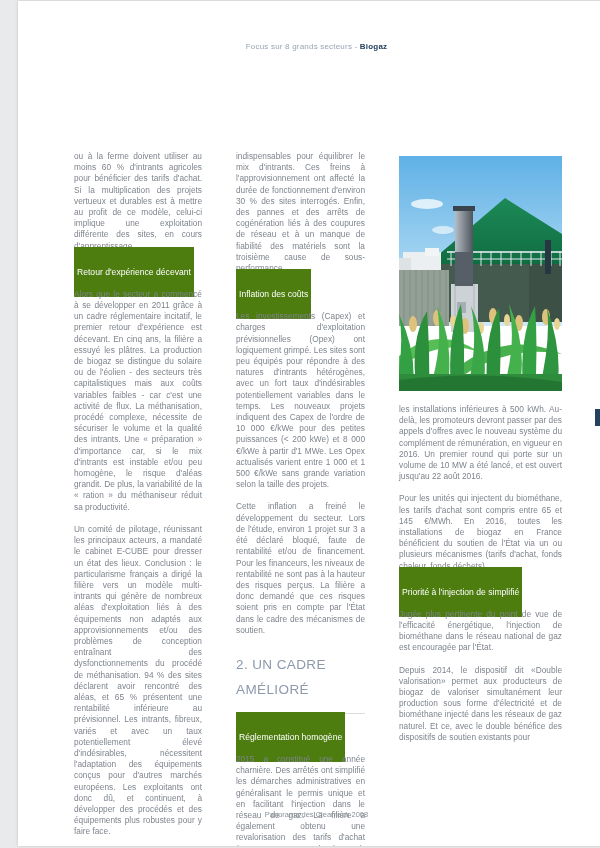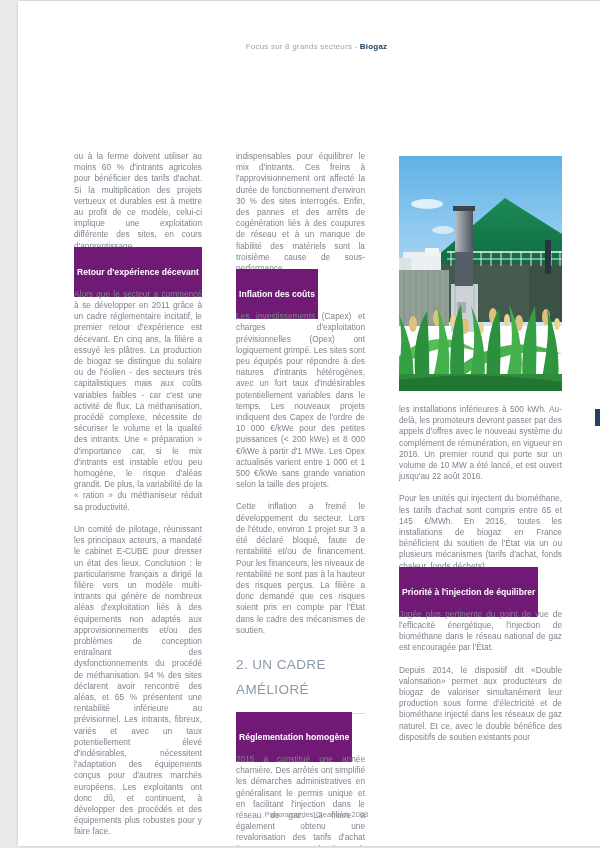--- a/index.html
+++ b/index.html
@@ -30,22 +30,22 @@
   }
   .col{min-width:0;}
   .col p{
     margin:0 0 11px 0;
     font-size:8.3px;line-height:11.2px;
     text-align:justify;
     color:#7e848d;
   }
   .hbox{margin:3px 0 10px 0;line-height:14px;}
   .hbox span{
-    background:#701a75;color:#ffffff;
-    font-weight:bold;font-size:8.6px;
+    background:#4d7c0f;color:#ffffff;
+    font-weight:normal;font-size:8.6px;
     padding:20px 3px;
     -webkit-box-decoration-break:clone;
     box-decoration-break:clone;
   }
   .section-title{
     font-size:13.5px;line-height:25px;
     color:#8c99ab;
     letter-spacing:.4px;
     margin:16px 0 11px 0;
     font-weight:normal;
@@ -204,21 +204,21 @@
           <path d="M104,235 Q118,188 110,148 Q129,192 120,235 Z" fill="#45b14c"></path>
           <path d="M124,235 Q120,180 136,150 Q139,193 136,235 Z" fill="#33a044"></path>
           <path d="M140,235 Q152,185 148,152 Q164,196 158,235 Z" fill="#2f9440"></path>
         </g>
         <rect x="0" y="218" width="163" height="17" fill="#2e8c3c"></rect>
         <path d="M0,224 Q80,214 163,226 L163,235 L0,235 Z" fill="#237631"></path>
       </svg>
       <p>les installations inférieures à 500 kWh. Au-delà, les promoteurs devront passer par des appels d'offres avec le nouveau système du complément de rémunération, en vigueur en 2016. Un premier round qui porte sur un volume de 10 MW a été lancé, et est ouvert jusqu'au 22 août 2016.</p>
       <p>Pour les unités qui injectent du biométhane, les tarifs d'achat sont compris entre 65 et 145 €/MWh. En 2016, toutes les installations de biogaz en France bénéficient du soutien de l'État via un ou plusieurs mécanismes (tarifs d'achat, fonds chaleur, fonds déchets).</p>
       <div class="hbox">
-        <span>Priorité à l'injection de équilibrer</span>
+        <span>Priorité à l'injection de simplifié</span>
       </div>
       <p>Jugée plus pertinente du point de vue de l'efficacité énergétique, l'injection de biométhane dans le réseau national de gaz est encouragée par l'État.</p>
       <p>Depuis 2014, le dispositif dit «Double valorisation» permet aux producteurs de biogaz de valoriser simultanément leur production sous forme d'électricité et de biométhane injecté dans les réseaux de gaz naturel. Et ce, avec le double bénéfice des dispositifs de soutien existants pour</p>
     </div>
 
   </div>
 
   <div class="page-badge">57</div>
 
   <div class="footer">Panorama des Cleantech 2008</div>

